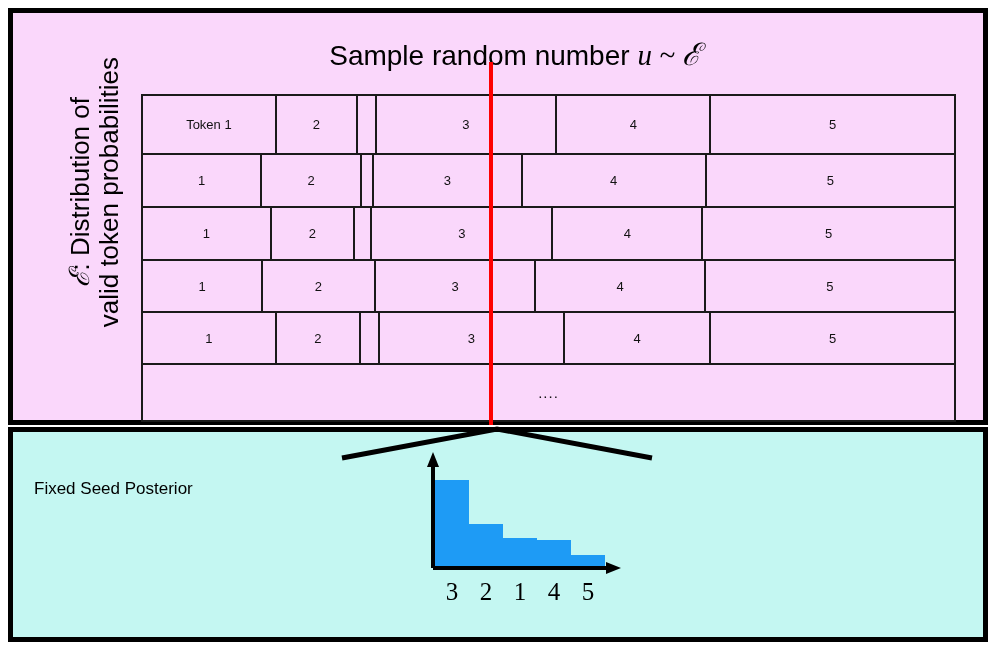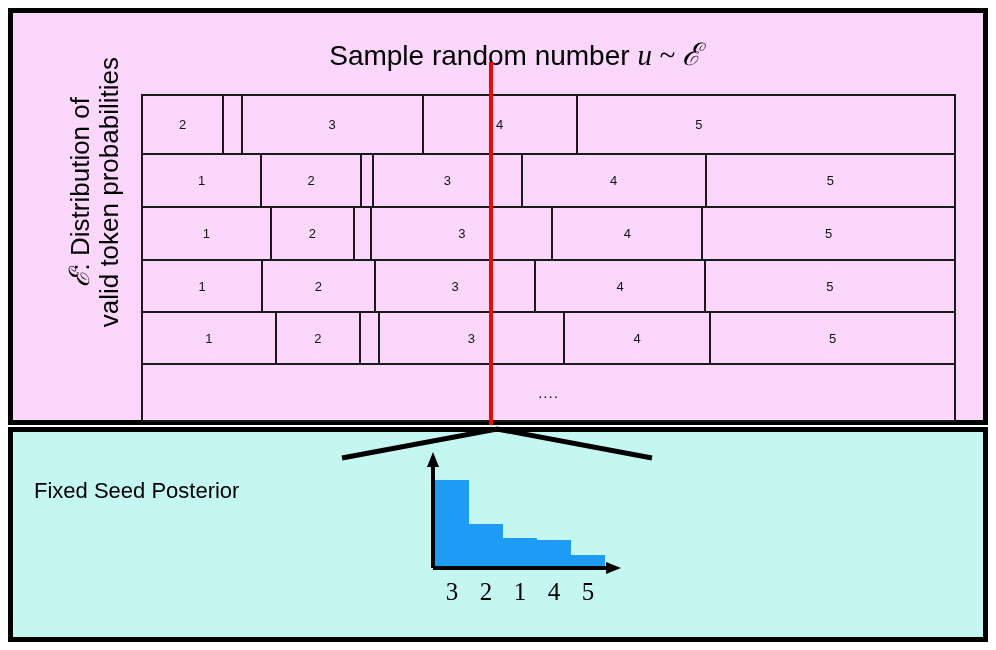--- a/index.html
+++ b/index.html
@@ -146,21 +146,21 @@
     height: 363px;
     background: #fe0000;
     z-index: 7;
   }
 
   
   #posterior-label {
     position: absolute;
     left: 34px;
     top: 480px;
-    font-size: 22px;
+    font-size: 17px;
     color: #000;
     line-height: 1;
     white-space: nowrap;
   }
   #posterior-formula {
     position: absolute;
     left: 48px;
     top: 521px;
     font-size: 31px;
     color: #000;
@@ -218,20 +218,21 @@
     </div>
 
     <div id="left-label">
       <span class="script">ℰ</span><span>: Distribution of</span><br>
       <span>valid token probabilities</span>
     </div>
 
     <div id="prob-table">
 
       <div class="trow r0">
+        <div class="tcell wide-label" style="width:16.5%">Token 1</div>
         <div class="tcell" style="width:10.0%">2</div>
         <div class="tcell" style="width:2.3%"></div>
         <div class="tcell" style="width:22.3%">3</div>
         <div class="tcell" style="width:19.0%">4</div>
         <div class="tcell" style="width:29.9%">5</div>
       </div>
 
       <div class="trow r1">
         <div class="tcell" style="width:14.7%">1</div>
         <div class="tcell" style="width:12.3%">2</div>

